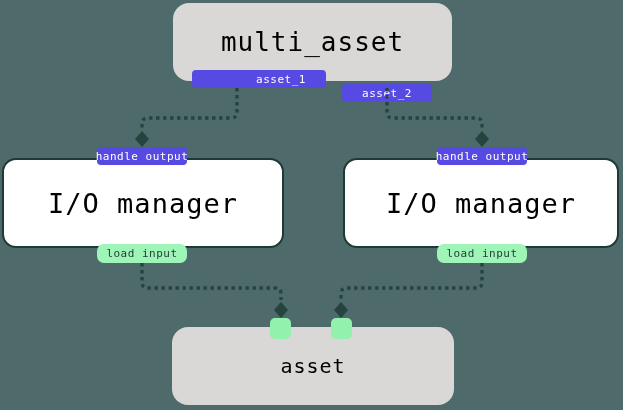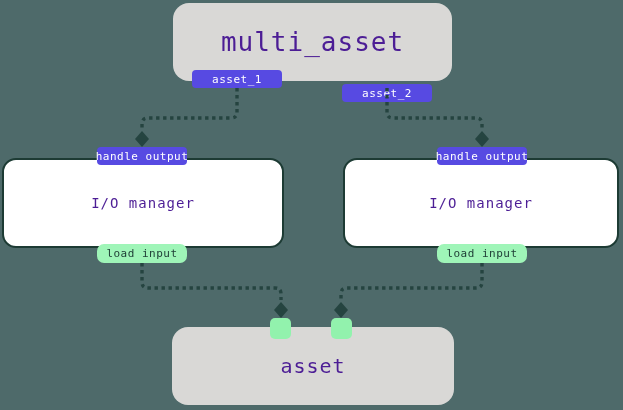--- a/index.html
+++ b/index.html
@@ -21,26 +21,26 @@
   .node.gray {
     background: #d9d8d6;
     border-radius: 16px;
   }
   .node.white {
     background: #ffffff;
     border: 2px solid #1d3b34;
     border-radius: 14px;
   }
   .node-label {
-    color: #4c1d95;
+    color: #000000;
     letter-spacing: 1px;
     white-space: nowrap;
   }
   .label-xl { font-size: 26px; }
-  .label-lg { font-size: 14px; }
+  .label-lg { font-size: 27px; }
   .label-md { font-size: 20px; }
   .badge {
     position: absolute;
     display: flex;
     align-items: center;
     justify-content: center;
     font-size: 11px;
     line-height: 1;
     border-radius: 4px;
     letter-spacing: 0.5px;
@@ -66,21 +66,21 @@
   .edge {
     fill: none;
     stroke: #254440;
     stroke-width: 3.4;
     stroke-dasharray: 3.4 3.6;
   }
   .arrowhead { fill: #254440; stroke: none; }
 
   
   #node-multi-asset   { left: 173px; top: 3px;   width: 279px; height: 78px; }
-  #badge-asset-1      { left: 192px; top: 70px;  width: 90px;  height: 18px; }
+  #badge-asset-1      { left: 192px; top: 70px;  width: 90px;  height: 18px; padding-left: 44px; }
   #badge-asset-2      { left: 342px; top: 84px;  width: 90px;  height: 18px; }
   #node-io-left       { left: 2px;   top: 158px; width: 282px; height: 90px; }
   #node-io-right      { left: 343px; top: 158px; width: 276px; height: 90px; }
   #badge-handle-left  { left: 97px;  top: 147px; width: 90px;  height: 18px; }
   #badge-handle-right { left: 437px; top: 147px; width: 90px;  height: 18px; }
   #badge-load-left    { left: 97px;  top: 244px; width: 90px;  height: 19px; }
   #badge-load-right   { left: 437px; top: 244px; width: 90px;  height: 19px; }
   #node-asset         { left: 172px; top: 327px; width: 282px; height: 78px; }
   #asset-input-1      { left: 270px; top: 318px; }
   #asset-input-2      { left: 331px; top: 318px; }

